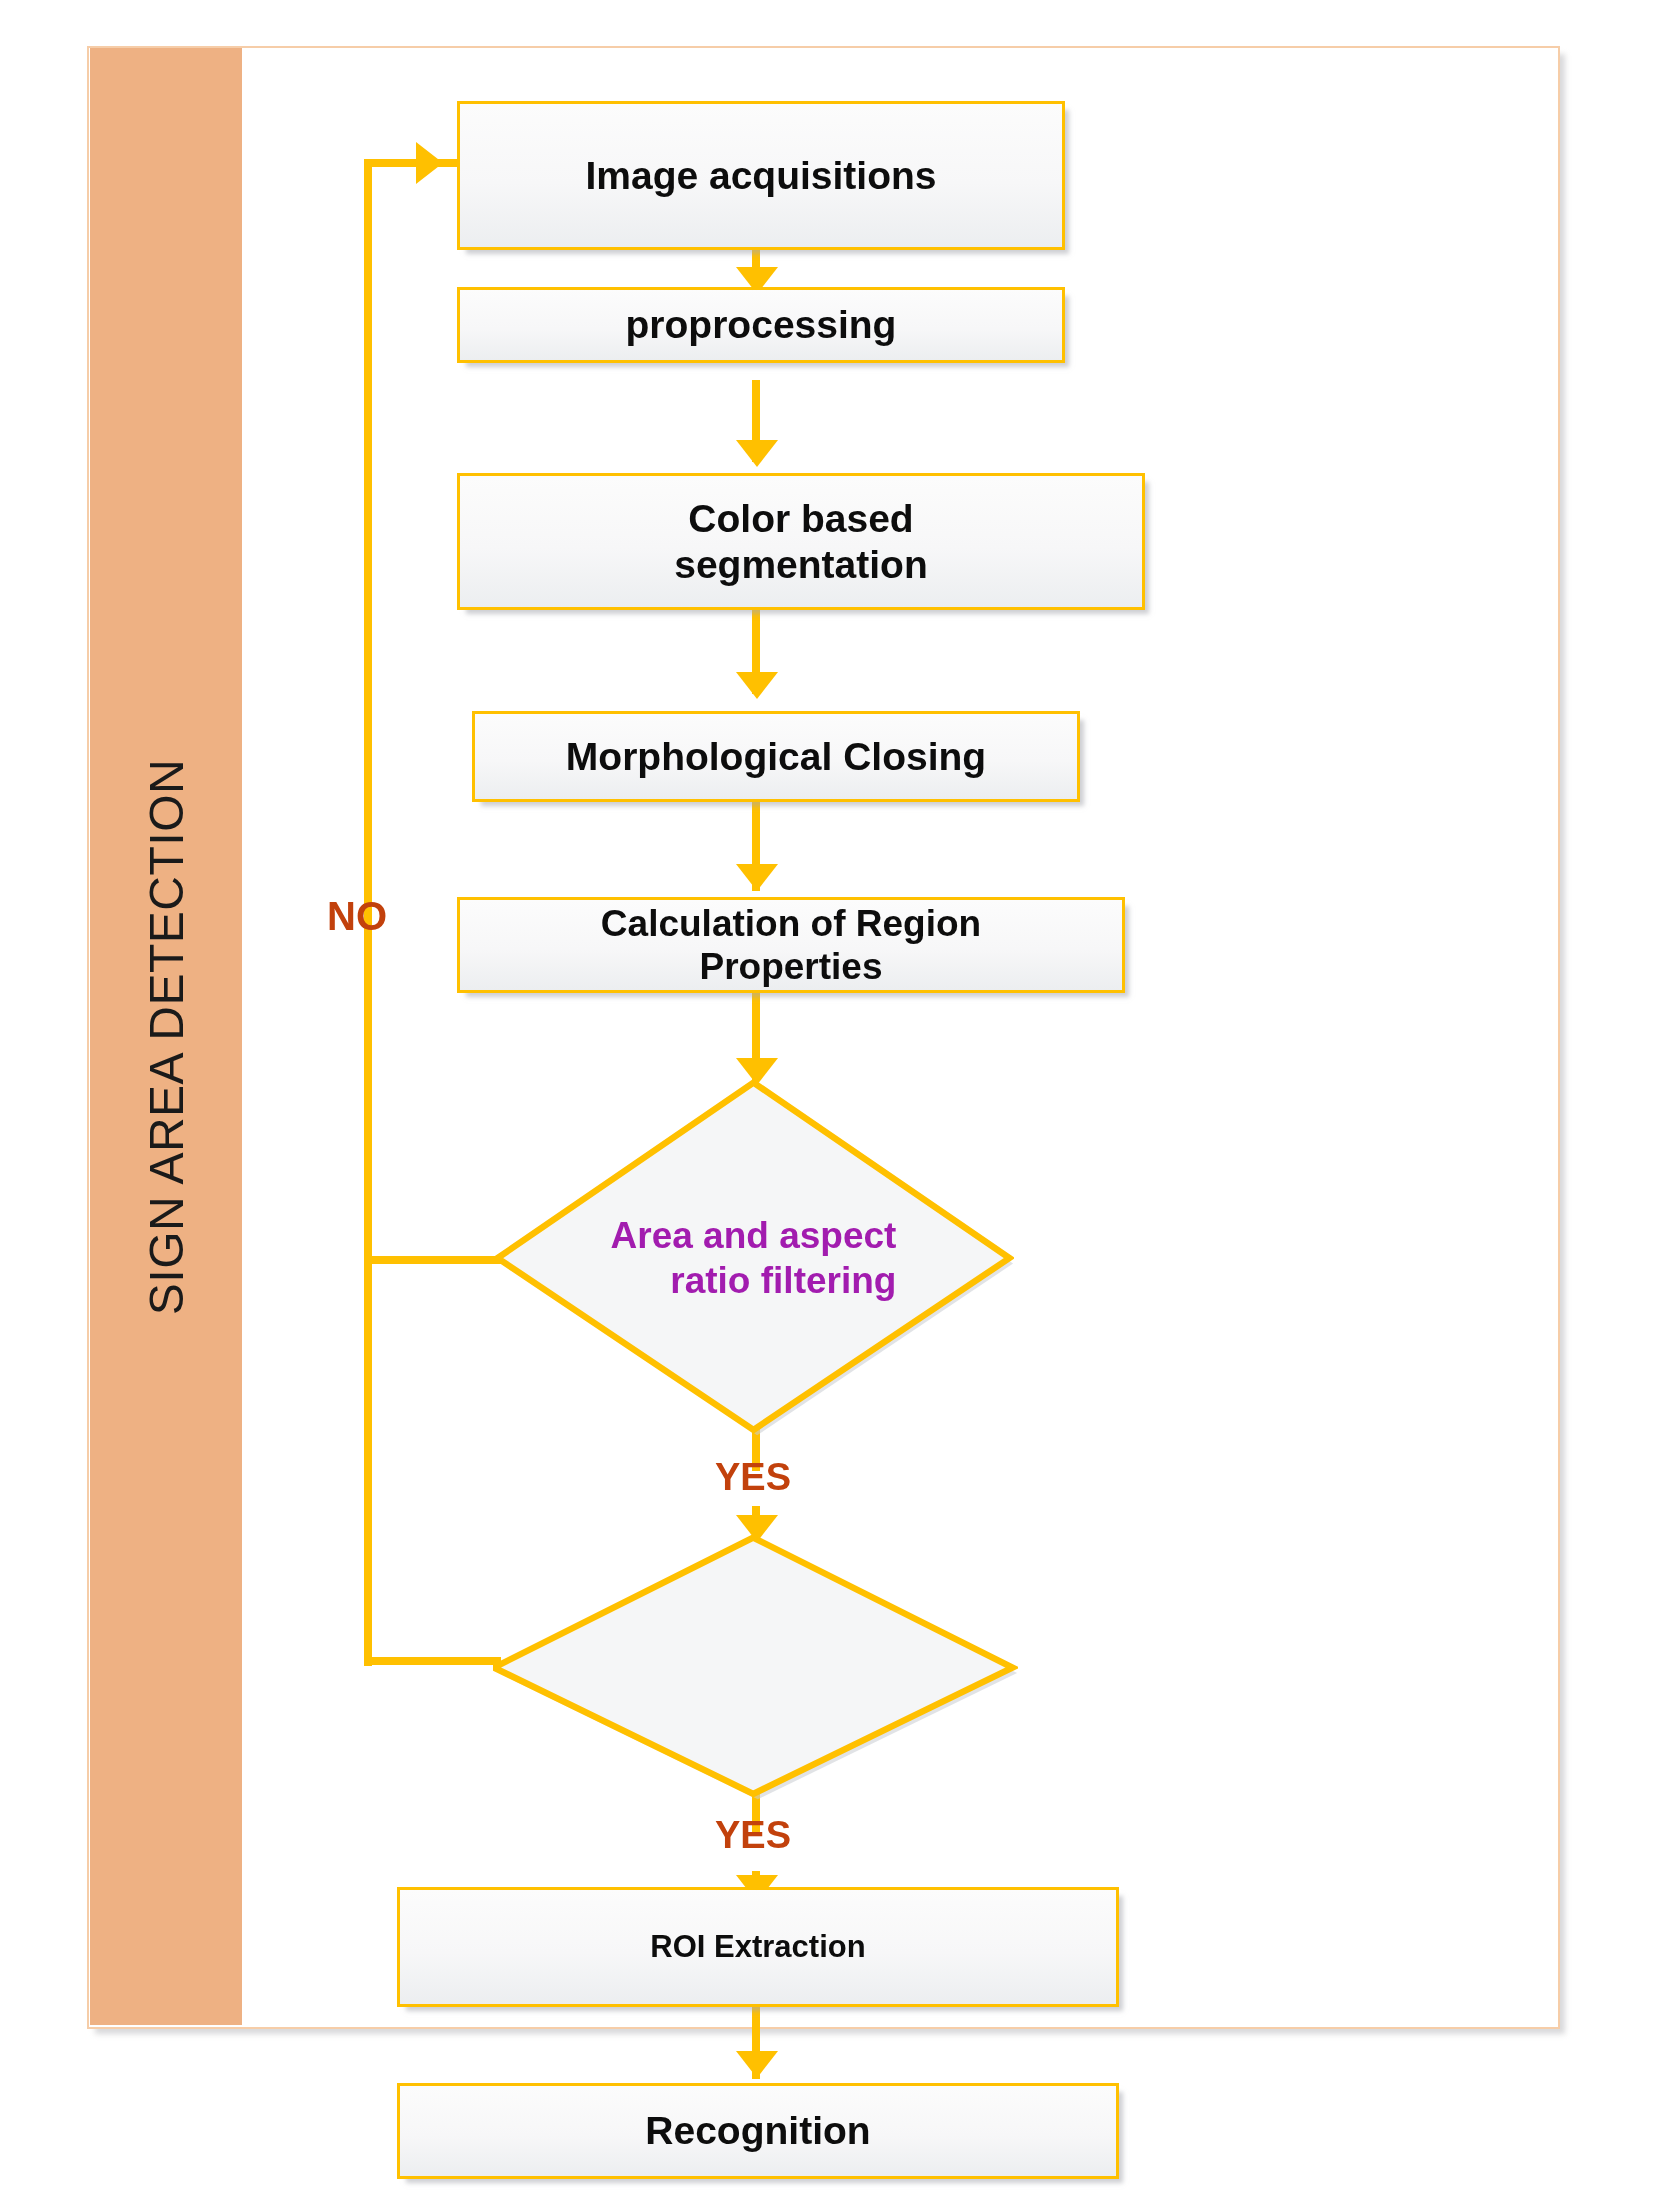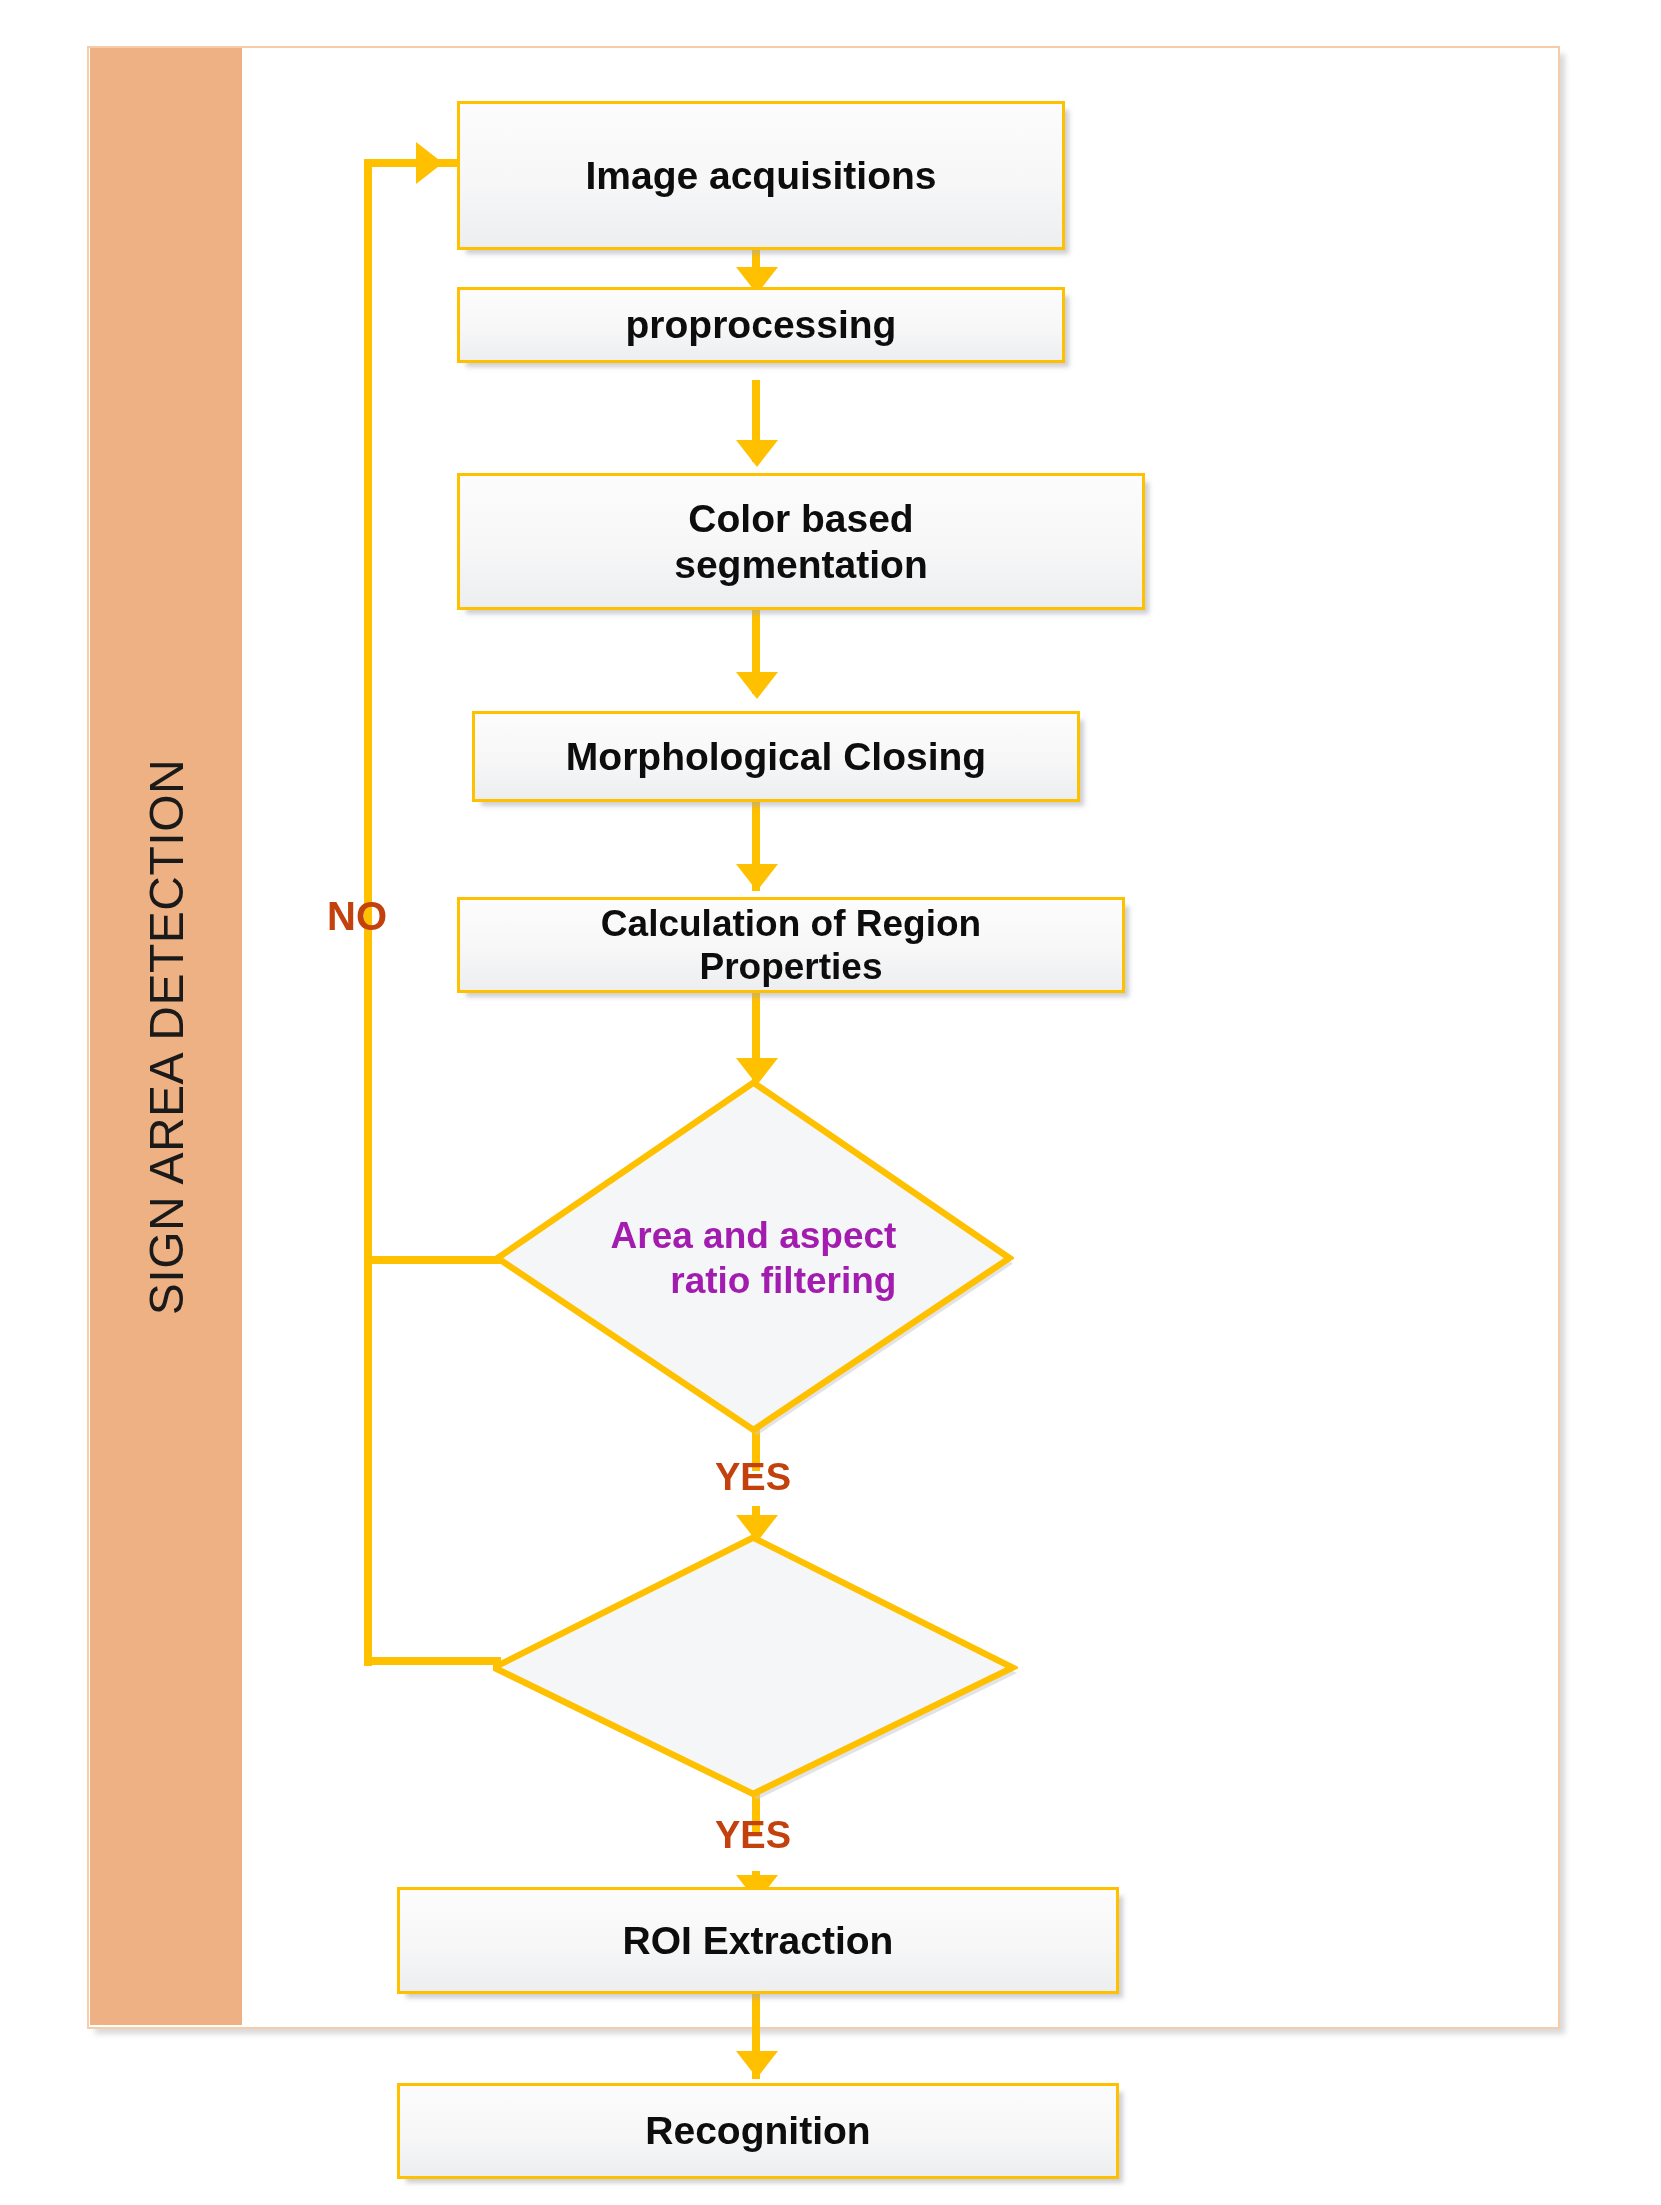--- a/index.html
+++ b/index.html
@@ -208,18 +208,18 @@
     </div>
   </div>
 
   <div class="node-diamond" style="left:493px; top:1533px; width:525px; height:270px;">
     <svg class="dia-shape" viewBox="0 0 575 295" preserveAspectRatio="none">
       <polygon points="290,11 574,153 290,291 6,153" fill="#c9ccd1" opacity="0.55"></polygon>
       <polygon points="285,5 569,147 285,285 1,147" fill="#f5f6f7" stroke="#ffc000" stroke-width="7"></polygon>
     </svg>
   </div>
 
-  <div class="node-box" style="left:397px; top:1887px; width:722px; height:107px; font-size:39px;">ROI Extraction</div>
+  <div class="node-box" style="left:397px; top:1887px; width:722px; height:120px; font-size:31px;">ROI Extraction</div>
 
   <div class="node-box" style="left:397px; top:2083px; width:722px; height:96px; font-size:39px;">Recognition</div>
 
 </div>
 
 
 </body></html>

